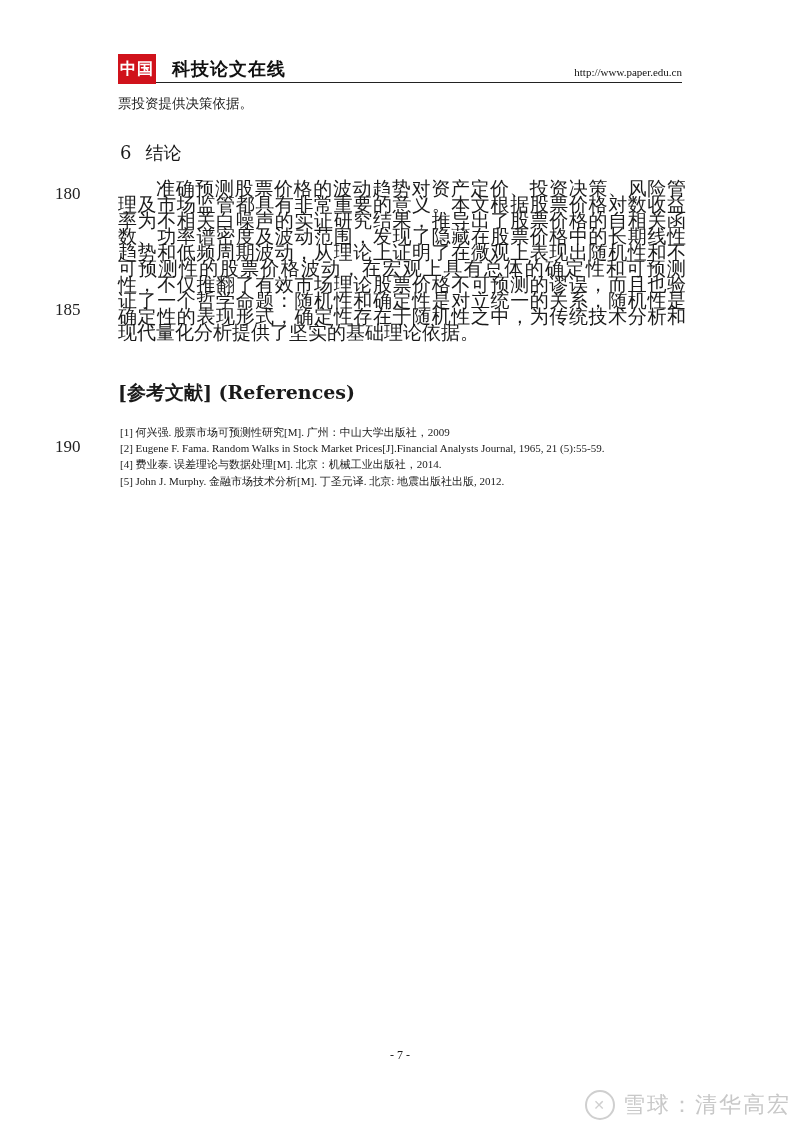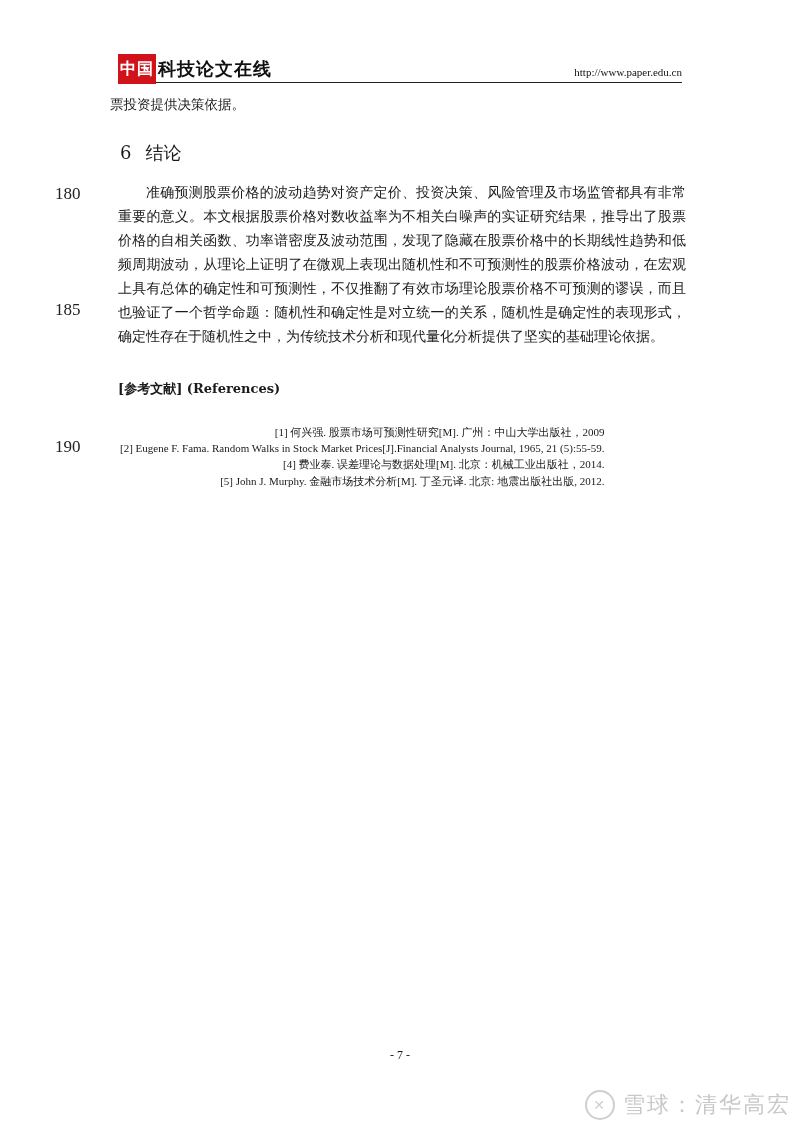--- a/index.html
+++ b/index.html
@@ -4,33 +4,33 @@
   <style>
     html, body { margin: 0; padding: 0; background: #ffffff; }
     body { width: 800px; height: 1131px; position: relative; overflow: hidden;
            font-family: "DejaVu Serif", "Liberation Serif", serif; color: #1a1a1a; }
     .header { position: absolute; left: 118px; top: 58px; width: 564px; height: 24px;
               border-bottom: 1.5px solid #222; }
     .logo { position: absolute; left: 0; top: 0; height: 22px; display: flex; align-items: center; }
     .logo-red { background: #d0121b; color: #fff; font-weight: bold; font-size: 16px;
                 font-family: "DejaVu Sans", sans-serif; padding: 5px 2px; letter-spacing: 1px; line-height: 20px; }
     .logo-black { color: #111; font-weight: bold; font-size: 18px; font-family: "DejaVu Sans", sans-serif;
-                  letter-spacing: 1px; margin-left: 2px; line-height: 20px; }
+                  letter-spacing: 1px; margin-left: 16px; line-height: 20px; }
     .url { position: absolute; right: 0; top: 8px; font-size: 11px;
            font-family: "Liberation Serif", serif; color: #111; }
     .text { position: absolute; font-size: 13.5px; line-height: 24px; }
-    .cont { left: 110px; top: 92px; }
+    .cont { left: 118px; top: 92px; font-family: Liberation Serif, serif; }
     .section-title { position: absolute; left: 120px; top: 141px; font-size: 18px; font-weight: normal; }
     .section-title .num { margin-right: 14px; }
     .linenum { position: absolute; left: 55px; font-size: 17px; font-family: "Liberation Serif", serif; color: #222; }
-    .para { position: absolute; left: 118px; top: 180px; width: 568px; font-size: 14px; line-height: 24px;
+    .para { position: absolute; left: 118px; top: 180px; width: 568px; font-size: 19px; line-height: 16px;
             text-indent: 2em; text-align: justify; }
-    .refs-title { position: absolute; left: 118px; top: 380px; font-size: 13px; font-weight: bold; }
+    .refs-title { position: absolute; left: 118px; top: 380px; font-size: 19px; font-weight: bold; }
     .refs { position: absolute; left: 120px; top: 424px; font-size: 11px; line-height: 16.2px;
-            font-family: "Liberation Serif", "DejaVu Serif", serif; text-align: right; }
+            font-family: "Liberation Serif", "DejaVu Serif", serif; }
     .refs div { white-space: nowrap; }
     .page-num { position: absolute; left: 0; width: 800px; top: 1048px; text-align: center; font-size: 12px;
                 font-family: "Liberation Serif", serif; }
     .watermark { position: absolute; left: 585px; top: 1090px; display: flex; align-items: center; color: #c8c8c8;
                  font-family: "DejaVu Sans", sans-serif; font-size: 22px; letter-spacing: 2px; }
     .wm-icon { width: 26px; height: 26px; border: 2px solid #cfcfcf; border-radius: 50%; margin-right: 8px;
                display: flex; align-items: center; justify-content: center; font-size: 14px; color: #cfcfcf; }
   </style>
 </head>
 <body>

